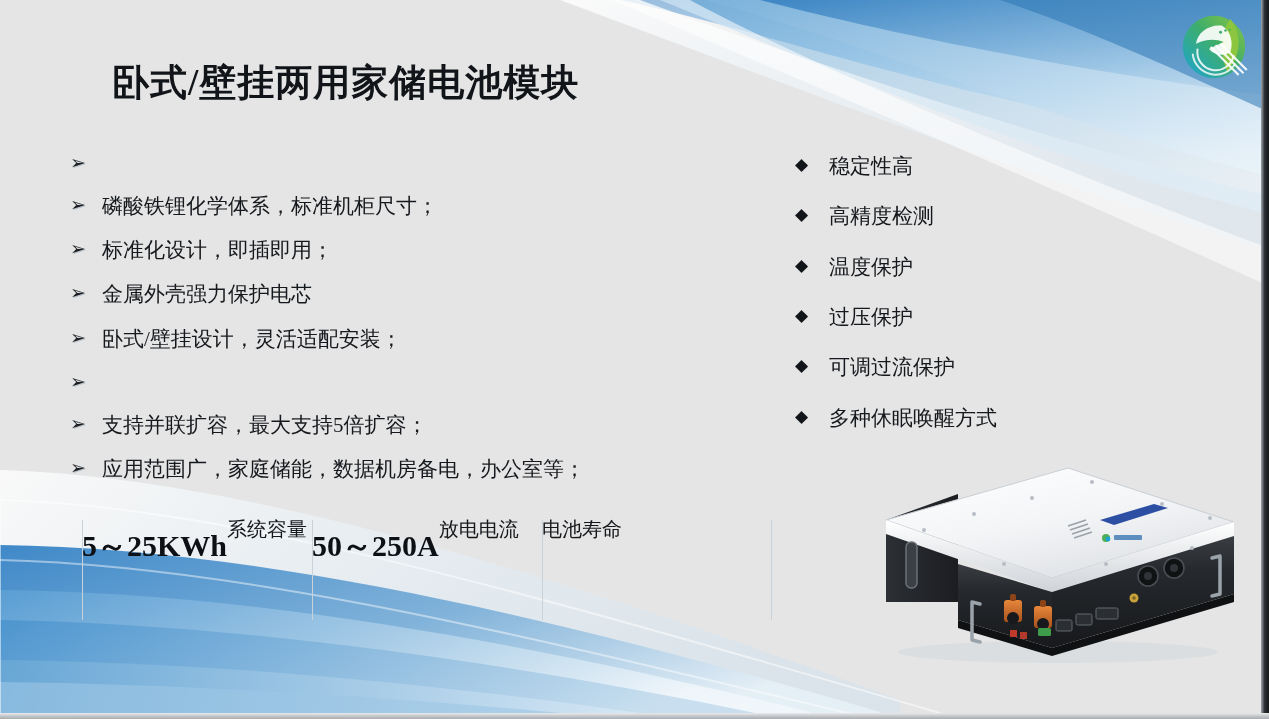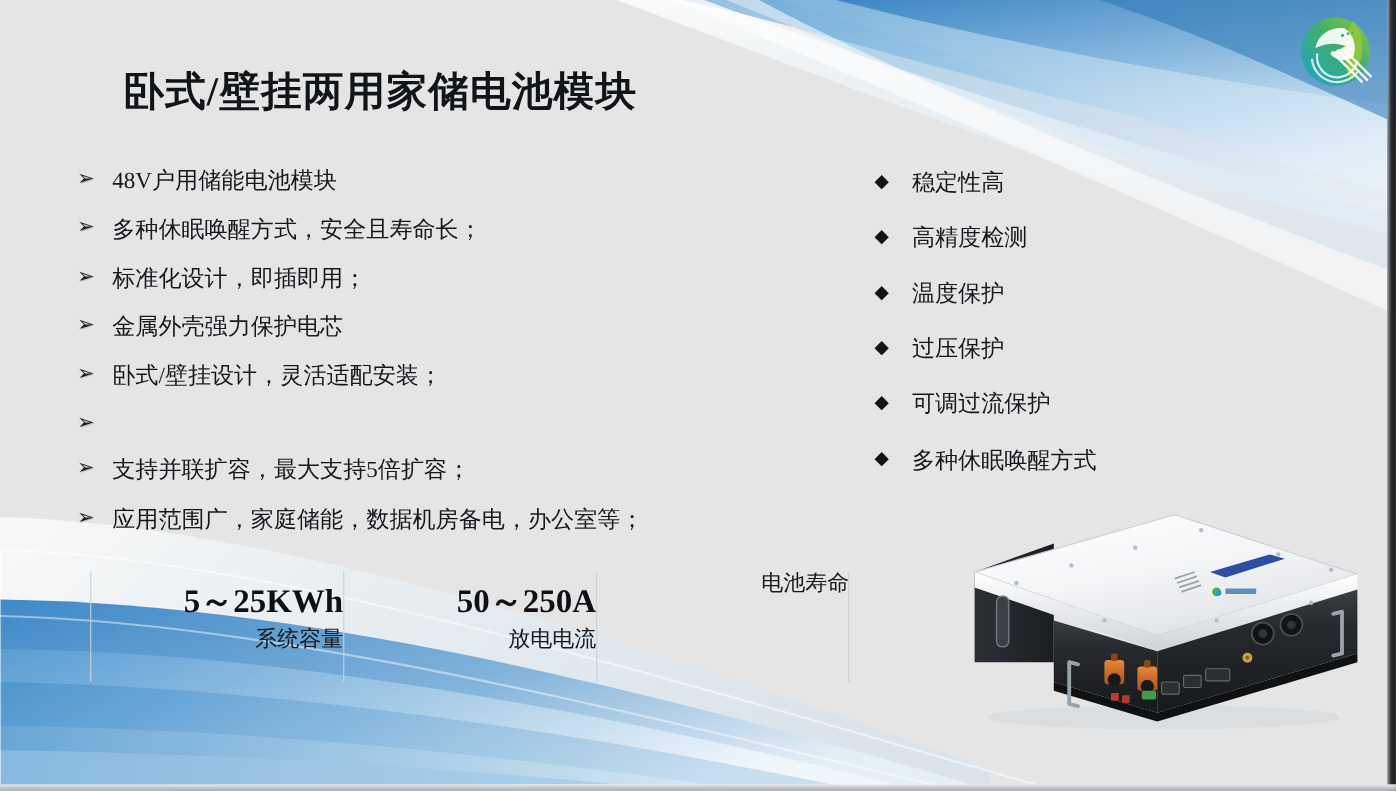--- a/index.html
+++ b/index.html
@@ -75,22 +75,22 @@
   .b-text { line-height:1.35; white-space:nowrap; }
 
   
   .stats {
     position:absolute; left:82px; top:516px;
     width:690px; height:112px;
     display:flex;
   }
   .stat {
     flex:1 1 0;
-    display:flex; flex-direction:column;
-    align-items:flex-end; justify-content:flex-start;
+    display:flex; flex-direction:row;
+    align-items:flex-start; justify-content:flex-start;
     position:relative;
   }
   .stat + .stat::before,
   .stats .stat:first-child::before {
     content:""; position:absolute; left:0; top:4px;
     width:1px; height:100px;
     background:#c9d2d8;
   }
   .stats::after {
     content:""; position:absolute; right:0; top:4px;
@@ -204,25 +204,24 @@
       <path d="M30,52 A22,22 0 0 0 74,60" stroke="#ffffff" stroke-width="2.4" fill="none" opacity="0.85"></path>
       <path d="M24,58 A28,28 0 0 0 76,70" stroke="#ffffff" stroke-width="2.4" fill="none" opacity="0.8"></path>
     </svg>
   </div>
 
   <div class="title">卧式/壁挂两用家储电池模块</div>
 
   <div class="col-left">
     <div class="bullet">
       <span class="mark-arrow">➢</span>
-      <span class="b-text">48V户用储能电池模块</span>
-    </div>
-    <div class="bullet">
-      <span class="mark-arrow">➢</span>
-      <span class="b-text">多种休眠唤醒方式，安全且寿命长；</span>
+    </div>
+    <div class="bullet">
+      <span class="mark-arrow">➢</span>
+      <span class="b-text">磷酸铁锂化学体系，标准机柜尺寸；</span>
     </div>
     <div class="bullet">
       <span class="mark-arrow">➢</span>
       <span class="b-text">标准化设计，即插即用；</span>
     </div>
     <div class="bullet">
       <span class="mark-arrow">➢</span>
       <span class="b-text">金属外壳强力保护电芯</span>
     </div>
     <div class="bullet">

